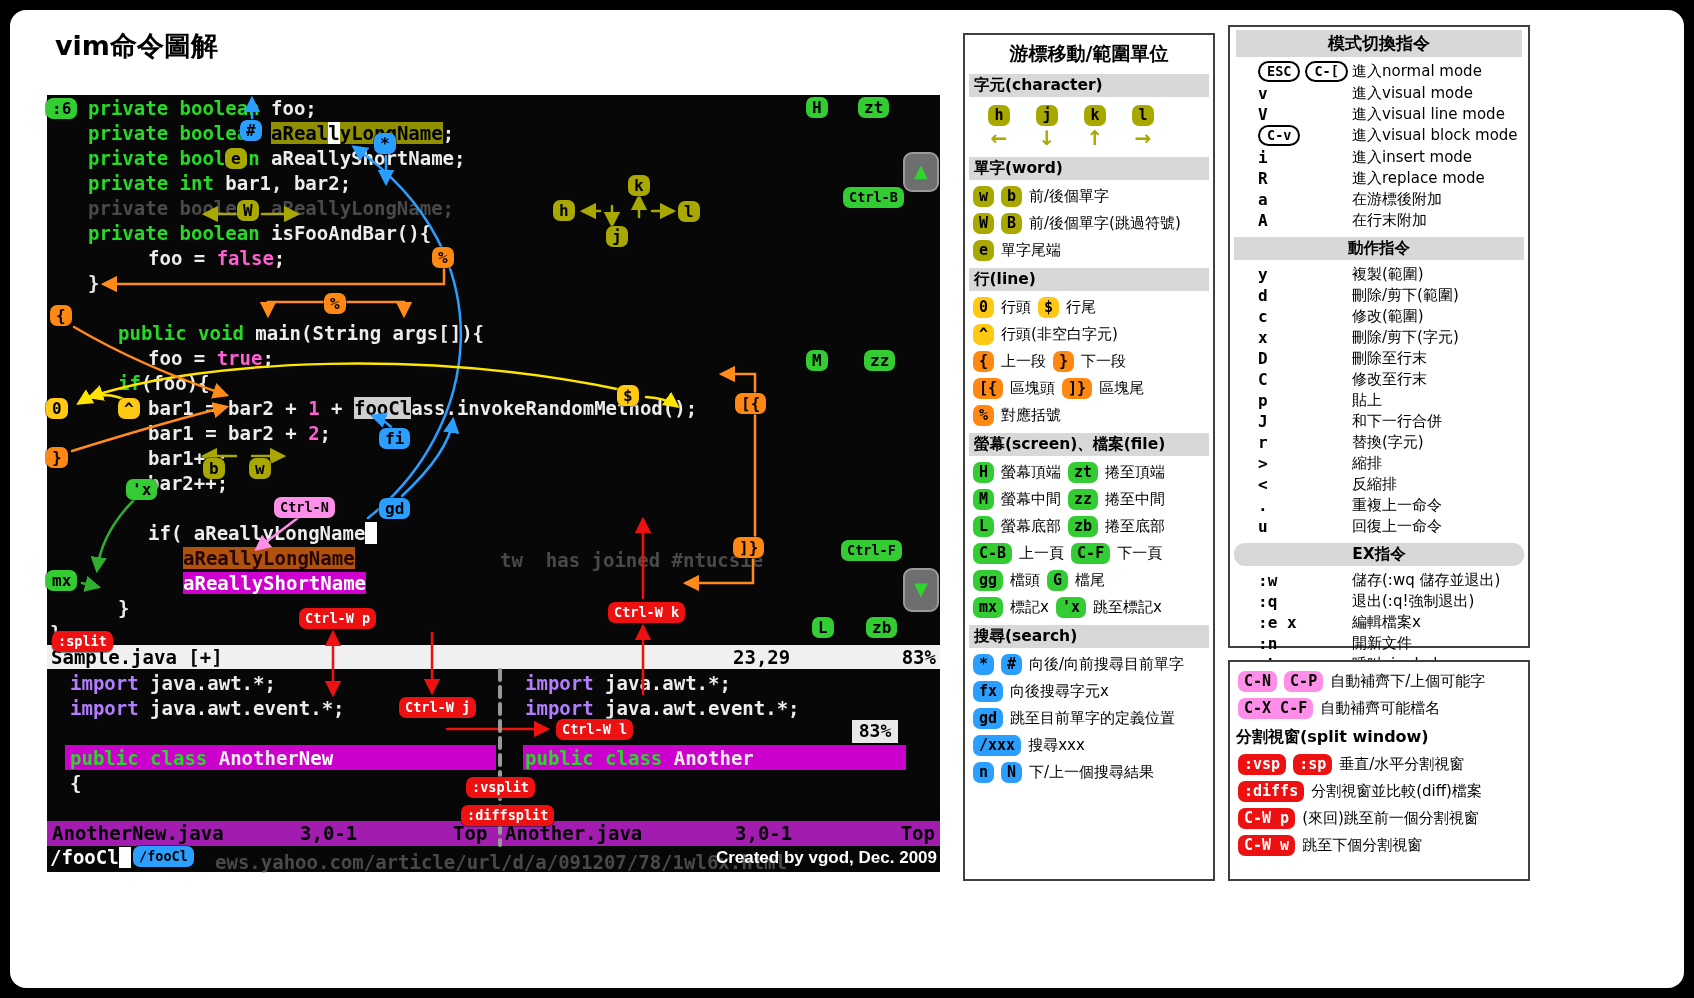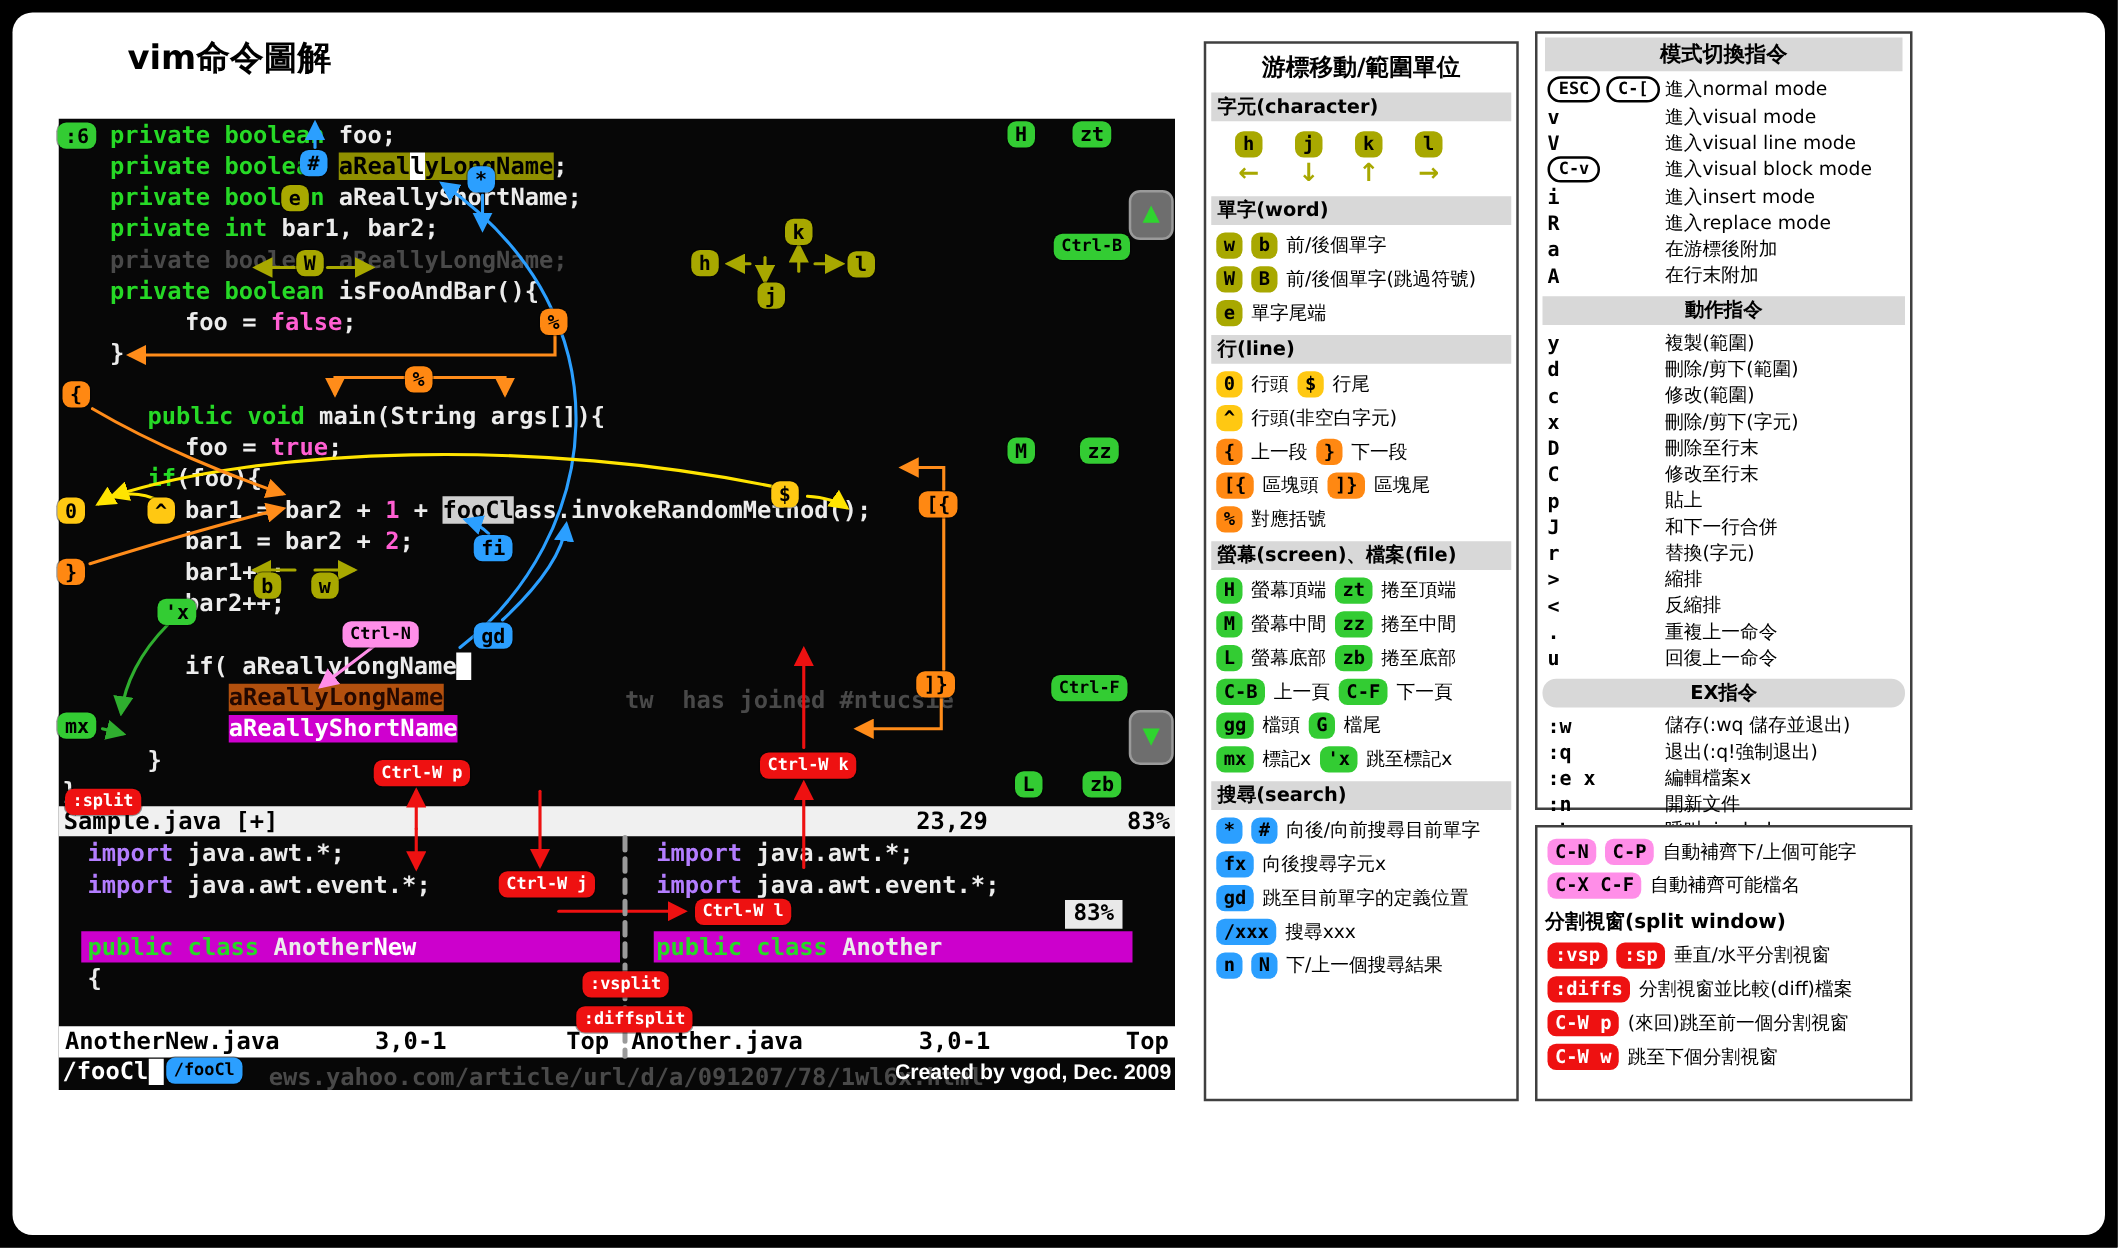--- a/index.html
+++ b/index.html
@@ -1,19 +1,19 @@
 <!DOCTYPE html>
 <html><head>
 <meta charset="utf-8">
 <style>
   html,body{margin:0;padding:0;background:#000;}
   .stage{position:relative;width:1694px;height:998px;background:#000;overflow:hidden;
          font-family:"DejaVu Sans",sans-serif;}
   .sheet{position:absolute;left:10px;top:10px;width:1674px;height:978px;background:#fff;border-radius:16px;}
-  .page-title{position:absolute;left:55px;top:28px;font:bold 27px "DejaVu Sans",sans-serif;color:#000;margin-left:47px;}
+  .page-title{position:absolute;left:55px;top:28px;font:bold 27px "DejaVu Sans",sans-serif;color:#000;}
 
   
   .editor{position:absolute;left:47px;top:95px;width:893px;height:777px;background:#070707;}
   .cl{position:absolute;font:bold 19px "DejaVu Sans Mono",monospace;white-space:pre;line-height:23px;z-index:3;}
   .s-kw{color:#26d926}.s-pl{color:#ececec}.s-num{color:#ff5fd2}.s-imp{color:#b37dff}
   .s-hl{background:#8f8f00;color:#000}.s-cur{background:#ffffff;color:#000}
   .s-match{background:#cfcfcf;color:#000}.s-pop1{background:#b2500e;color:#240800}
   .s-pop2{background:#cf00cf;color:#fff}.s-ghost{color:#8a8a8a;opacity:.5}.s-nw{color:#ffffff}
   .mbar{position:absolute;height:25px;background:#cc00cc;z-index:1;}
   .statusbar{position:absolute;left:47px;width:893px;font:bold 19px "DejaVu Sans Mono",monospace;color:#000;z-index:4;}
@@ -44,21 +44,21 @@
   .ptitle{font:bold 19px "DejaVu Sans",sans-serif;text-align:center;margin:3px 0 2px;}
   .ptitle.gray{background:#d8d8d8;font-size:17px;padding:2px 0;margin:0 0 4px;}
   .sec-head{background:#d8d8d8;font:bold 15.5px "DejaVu Sans",sans-serif;padding:1px 5px;margin:7px -2px 4px;}
   .sub-head{font:bold 16px "DejaVu Sans",sans-serif;margin:8px 0 3px;}
   .prow{display:flex;align-items:center;gap:7px;margin:6px 2px;}
   .desc{font:15px "DejaVu Sans",sans-serif;white-space:nowrap;}
   .hjkl{display:flex;gap:12px;padding:4px 0 0 10px;}
   .hcol{width:36px;text-align:center;}
   .harrow{color:#a8a800;font:bold 20px "DejaVu Sans",sans-serif;line-height:24px;}
   .mrow{display:flex;align-items:center;margin:1px 2px;min-height:20px;}
-  .mkeys{width:94px;display:flex;gap:5px;align-items:center;flex:none;}
+  .mkeys{width:94px;display:flex;gap:5px;align-items:center;flex:none;margin-left:20px;}
   .mkey{font:bold 16px "DejaVu Sans Mono",monospace;}
   .pill{display:inline-block;border:2px solid #000;border-radius:11px;padding:0 7px;background:#fff;
         font:bold 13.5px "DejaVu Sans Mono",monospace;line-height:17px;}
   .mdesc{font:15px "DejaVu Sans",sans-serif;white-space:nowrap;}
 </style>
 </head>
 <body>
 
 <div class="stage">
   <div class="sheet"></div>
@@ -100,21 +100,21 @@
       <div class="cl" style="left: 525px; top: 697px;"><span class="s-imp">import</span><span class="s-pl"> java.awt.event.*;</span></div>
       <div class="cl" style="left: 525px; top: 747px;"><span class="s-kw">public class</span><span class="s-pl"> Another</span></div>
       <div class="cl" style="left: 215px; top: 851px;"><span class="s-ghost">ews.yahoo.com/article/url/d/a/091207/78/1wl6x.html</span></div>
     </div>
 
   <div class="statusbar" style="top:645px;height:24px;background:#f0f0f0;">
     <span style="left:4px;">Sample.java [+]</span>
     <span style="left:686px;">23,29</span>
     <span style="right:4px;">83%</span>
   </div>
-  <div class="statusbar" style="top:821px;height:25px;background:#ffffff;">
+  <div class="statusbar" style="top:821px;height:25px;background:#a21caf;">
     <span style="left:5px;">AnotherNew.java</span>
     <span style="left:253px;">3,0-1</span>
     <span style="left:406px;">Top</span>
     <span style="left:458px;">Another.java</span>
     <span style="left:688px;">3,0-1</span>
     <span style="right:5px;">Top</span>
   </div>
 
   <div class="pctbadge">83%</div>
   <div class="cmdtext">/fooCl</div>

